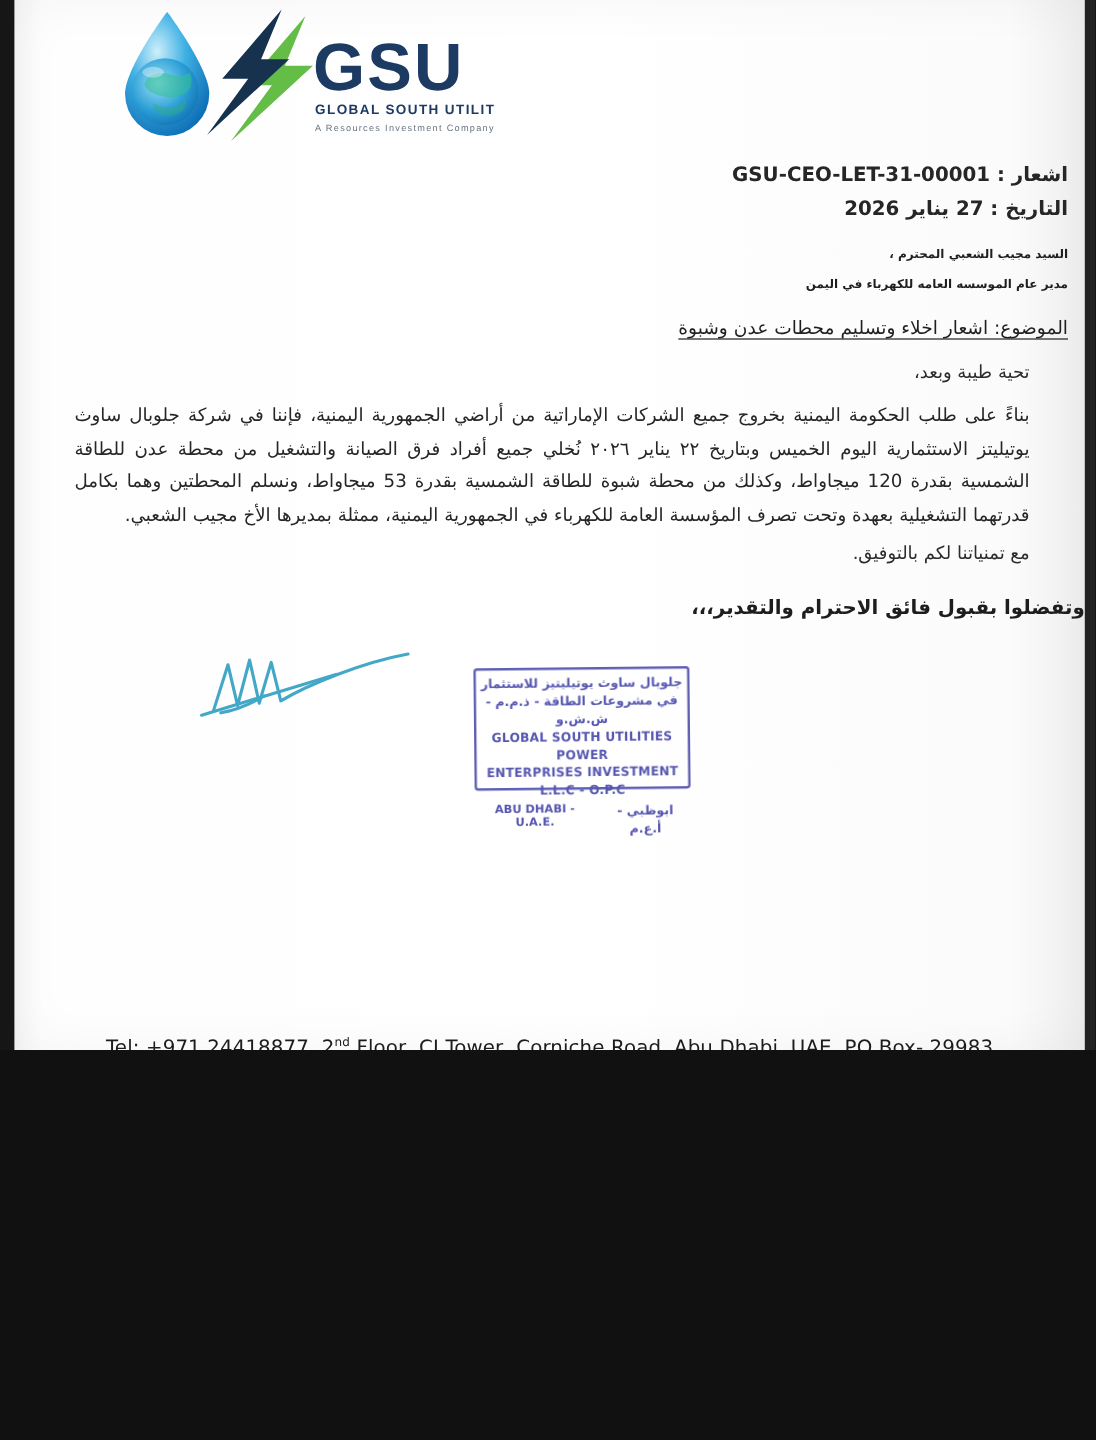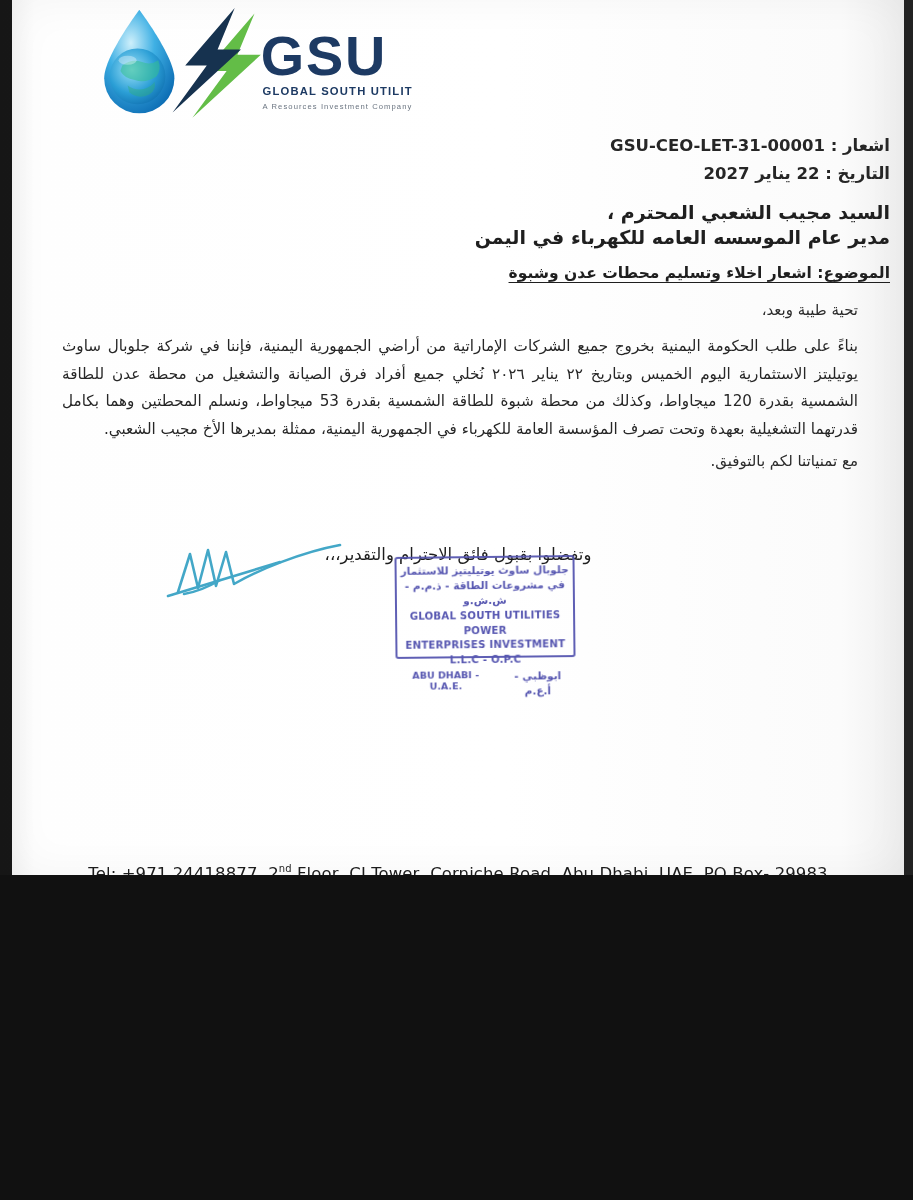--- a/index.html
+++ b/index.html
@@ -15,42 +15,42 @@
     box-shadow:inset 0 0 45px rgba(0,0,0,0.045);
     overflow:hidden;
   }
   .logo{position:absolute;left:76px;top:6px;}
   .meta{
     position:absolute;top:132px;right:14px;text-align:right;direction:rtl;
     font-size:16.5px;font-weight:bold;color:#262626;line-height:28px;
   }
   .recipient{
     position:absolute;top:200px;right:14px;text-align:right;direction:rtl;
-    font-size:19px;font-weight:bold;color:#1f1f1f;line-height:25px;
+    font-size:10px;font-weight:bold;color:#1f1f1f;line-height:25px;
   }
   .subject{
     position:absolute;top:264px;right:14px;text-align:right;direction:rtl;
-    font-size:15.5px;font-weight:bold;color:#1f1f1f;
+    font-size:15.5px;font-weight:normal;color:#1f1f1f;
     text-decoration:underline;text-underline-offset:4px;
   }
   .greeting{
     position:absolute;top:301px;right:46px;text-align:right;direction:rtl;
     font-size:15px;color:#2b2b2b;
   }
   .body-text{
     position:absolute;top:333px;right:46px;left:50px;direction:rtl;
     text-align:justify;font-size:15.2px;color:#262626;line-height:27.5px;
   }
   .wishes{
     position:absolute;top:452px;right:46px;direction:rtl;
     font-size:15px;color:#2b2b2b;margin-left:44px;
   }
   .closing{
-    position:absolute;top:497px;left:0;width:100%;text-align:center;direction:rtl;
-    font-size:16.5px;font-weight:normal;color:#1d1d1d;margin-top:48px;
+    position:absolute;top:497px;left:0;width:100%;direction:rtl;
+    font-size:16.5px;font-weight:bold;color:#1d1d1d;
   }
   .sig-svg{position:absolute;left:150px;top:536px;}
   .signer{
     position:absolute;left:110px;top:596px;width:340px;text-align:center;direction:rtl;
     font-size:17px;font-weight:bold;color:#1b1b1b;line-height:27px;
   }
   .stamp{
     position:absolute;left:383px;top:556px;width:180px;height:102px;
     border:2.5px solid #5353af;border-radius:3px;
     color:#4a4aab;text-align:center;transform:rotate(-0.6deg);
@@ -109,21 +109,21 @@
       </svg>
     </div>
 
     <div class="meta">
       <div>
         <span>اشعار :</span>
         <span>GSU-CEO-LET-31-00001</span>
       </div>
       <div>
         <span>التاريخ :</span>
-        <span>22 يناير 2027</span>
+        <span>27 يناير 2026</span>
       </div>
     </div>
 
     <div class="recipient">
       <div>السيد مجيب الشعبي   المحترم ،</div>
       <div>مدير عام الموسسه العامه للكهرباء في اليمن</div>
     </div>
 
     <div class="subject">الموضوع: اشعار اخلاء وتسليم محطات عدن وشبوة</div>
 

